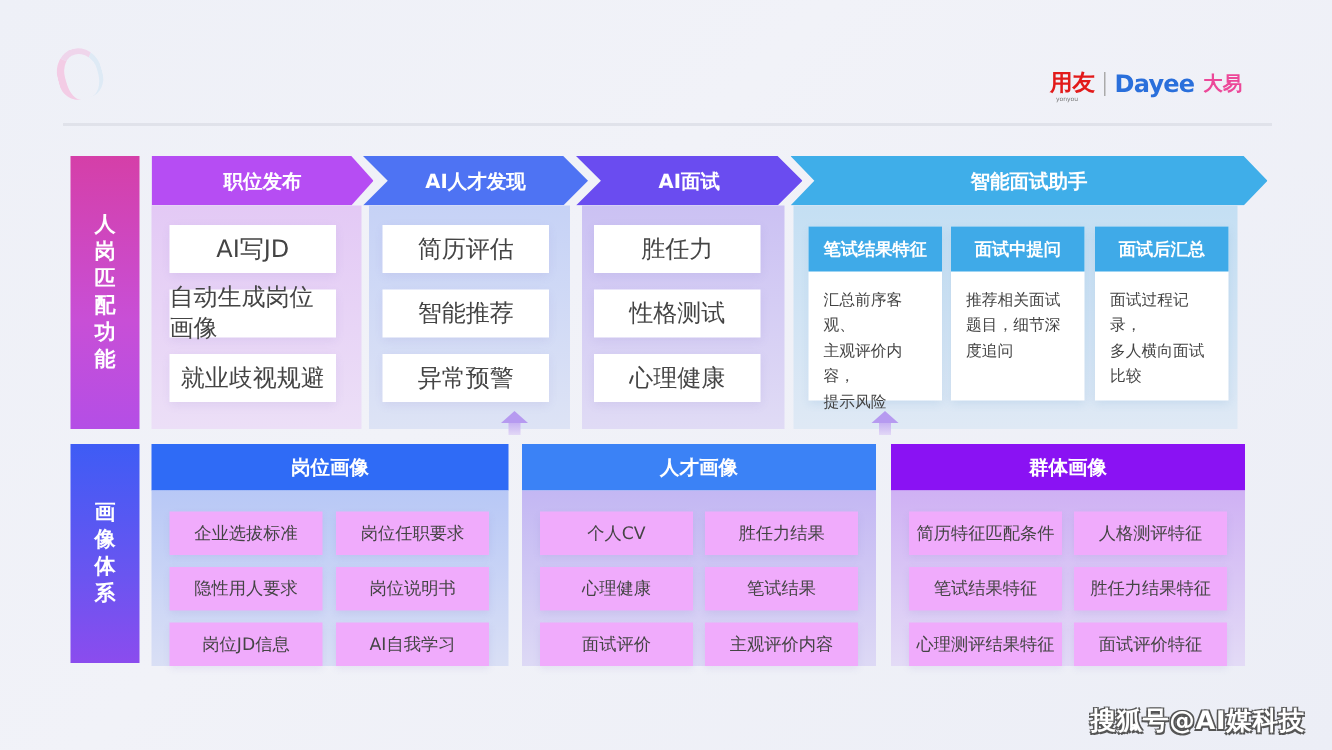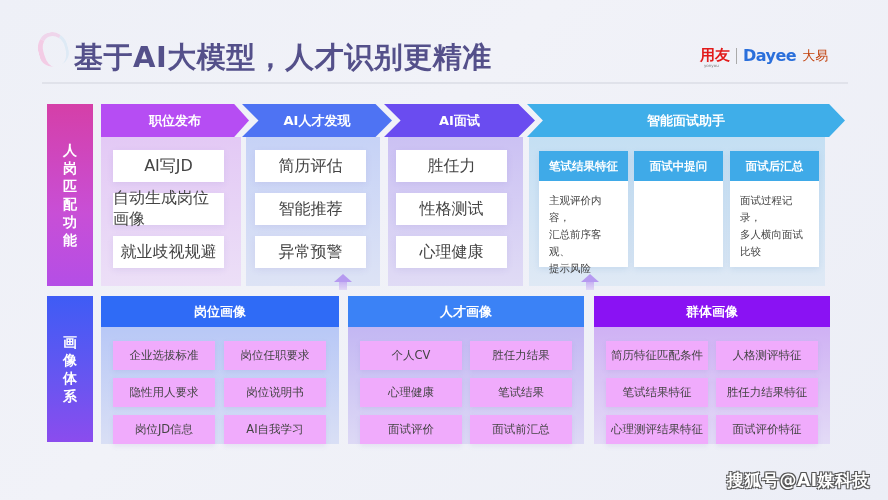--- a/index.html
+++ b/index.html
@@ -25,21 +25,21 @@
       font-size: 29px; font-weight: bold; color: #54508a;
       letter-spacing: 0.5px;
       font-family: "DejaVu Sans", sans-serif;
     }
     .title-rule { position: absolute; left: 42px; top: 82px; width: 806px; height: 2px; background: #e0e2ea; }
     .brand { position: absolute; left: 700px; top: 46px; display: flex; align-items: center; gap: 6px; }
     .brand-yy { font-size: 15px; font-weight: bold; color: #e21a1a; line-height: 1; position: relative; }
     .brand-yy-sub { position: absolute; left: 4px; top: 16px; font-size: 4px; color: #777; font-weight: normal; }
     .brand-sep { width: 1px; height: 16px; background: #aaa; }
     .brand-dayee { font-size: 16px; font-weight: bold; color: #2a6fdb; letter-spacing: -0.5px; }
-    .brand-dy { font-size: 13px; font-weight: normal; color: #c2410c; text-align: right; }
+    .brand-dy { font-size: 13px; font-weight: bold; color: #ec4899; text-align: right; }
 
     
     .side-label {
       position: absolute; left: 47px; width: 46px;
       color: #fff; font-weight: bold; font-size: 14px;
       display: flex; flex-direction: column; align-items: center; justify-content: center;
       line-height: 18px;
     }
     .side-top { top: 104px; height: 182px; background: linear-gradient(180deg, #d53fa8 0%, #c84fd6 60%, #b44ee6 100%); }
     .side-bot { top: 296px; height: 146px; background: linear-gradient(180deg, #3e5cf5 0%, #6a55f0 60%, #8b4cee 100%); }
@@ -88,21 +88,20 @@
     .bitem { position: absolute; width: 102px; height: 29px; background: #f0abfc; display: flex; align-items: center; justify-content: center; font-size: 11.5px; color: #444; box-shadow: 0 2px 5px rgba(120,110,200,0.12); }
 
     .watermark { position: absolute; left: 727px; top: 469px; font-size: 17px; color: #fff; font-weight: bold;
       text-shadow: -1px -1px 0 #555, 1px -1px 0 #555, -1px 1px 0 #555, 1px 1px 0 #555; letter-spacing: 0.5px; }
   </style>
 </head>
 <body>
 
 <div class="title-row">
   <div class="title-logo-deco"></div>
-  <div class="title">基于AI大模型，人才识别更精准</div>
   <div class="brand">
     <span class="brand-yy">
       <span>用友</span>
       <span class="brand-yy-sub">yonyou</span>
     </span>
     <span class="brand-sep"></span>
     <span class="brand-dayee">Dayee</span>
     <span class="brand-dy">大易</span>
   </div>
   <div class="title-rule"></div>
@@ -135,27 +134,32 @@
 <div class="item" style="left:255px;top:193px;width:111px;">智能推荐</div>
 <div class="item" style="left:255px;top:236px;width:111px;">异常预警</div>
 
 <div class="item" style="left:396px;top:150px;width:111px;">胜任力</div>
 <div class="item" style="left:396px;top:193px;width:111px;">性格测试</div>
 <div class="item" style="left:396px;top:236px;width:111px;">心理健康</div>
 
 <div class="card" style="left:539px;">
   <div class="card-head">笔试结果特征</div>
   <div class="card-body">
+    <div>汇总前序客观、</div>
     <div>主观评价内容，</div>
-    <div>汇总前序客观、</div>
     <div>提示风险</div>
   </div>
 </div>
 <div class="card" style="left:634px;">
   <div class="card-head">面试中提问</div>
+  <div class="card-body">
+    <div>推荐相关面试</div>
+    <div>题目，细节深</div>
+    <div>度追问</div>
+  </div>
 </div>
 <div class="card" style="left:730px;">
   <div class="card-head">面试后汇总</div>
   <div class="card-body">
     <div>面试过程记录，</div>
     <div>多人横向面试</div>
     <div>比较</div>
   </div>
 </div>
 
@@ -187,21 +191,21 @@
 <div class="bitem" style="left:113px;top:378px;">隐性用人要求</div>
 <div class="bitem" style="left:224px;top:378px;">岗位说明书</div>
 <div class="bitem" style="left:113px;top:415px;">岗位JD信息</div>
 <div class="bitem" style="left:224px;top:415px;">AI自我学习</div>
 
 <div class="bitem" style="left:360px;top:341px;">个人CV</div>
 <div class="bitem" style="left:470px;top:341px;">胜任力结果</div>
 <div class="bitem" style="left:360px;top:378px;">心理健康</div>
 <div class="bitem" style="left:470px;top:378px;">笔试结果</div>
 <div class="bitem" style="left:360px;top:415px;">面试评价</div>
-<div class="bitem" style="left:470px;top:415px;">面试前汇总</div>
+<div class="bitem" style="left:470px;top:415px;">主观评价内容</div>
 
 <div class="bitem" style="left:606px;top:341px;">简历特征匹配条件</div>
 <div class="bitem" style="left:716px;top:341px;">人格测评特征</div>
 <div class="bitem" style="left:606px;top:378px;">笔试结果特征</div>
 <div class="bitem" style="left:716px;top:378px;">胜任力结果特征</div>
 <div class="bitem" style="left:606px;top:415px;">心理测评结果特征</div>
 <div class="bitem" style="left:716px;top:415px;">面试评价特征</div>
 
 <div class="watermark">搜狐号@AI媒科技</div>
 

